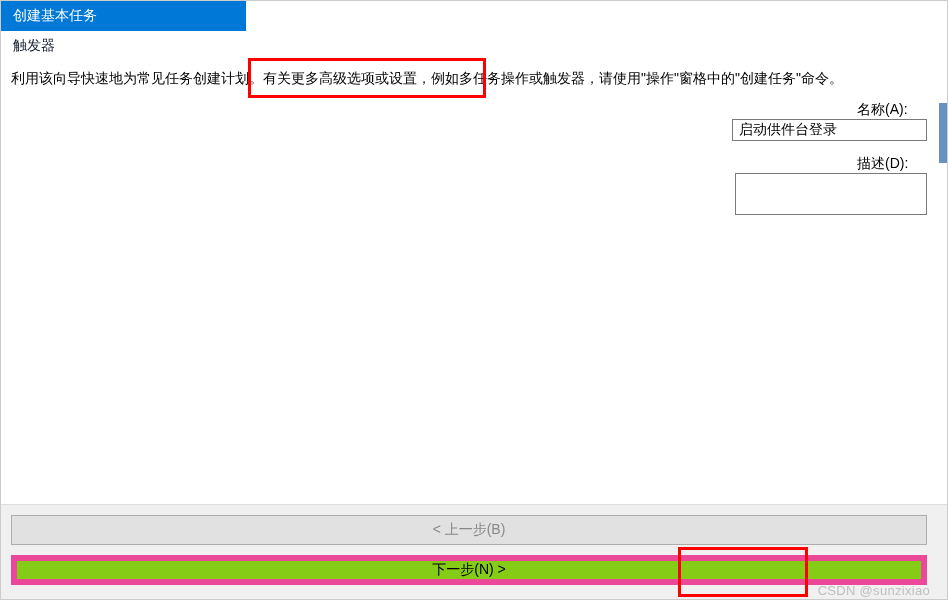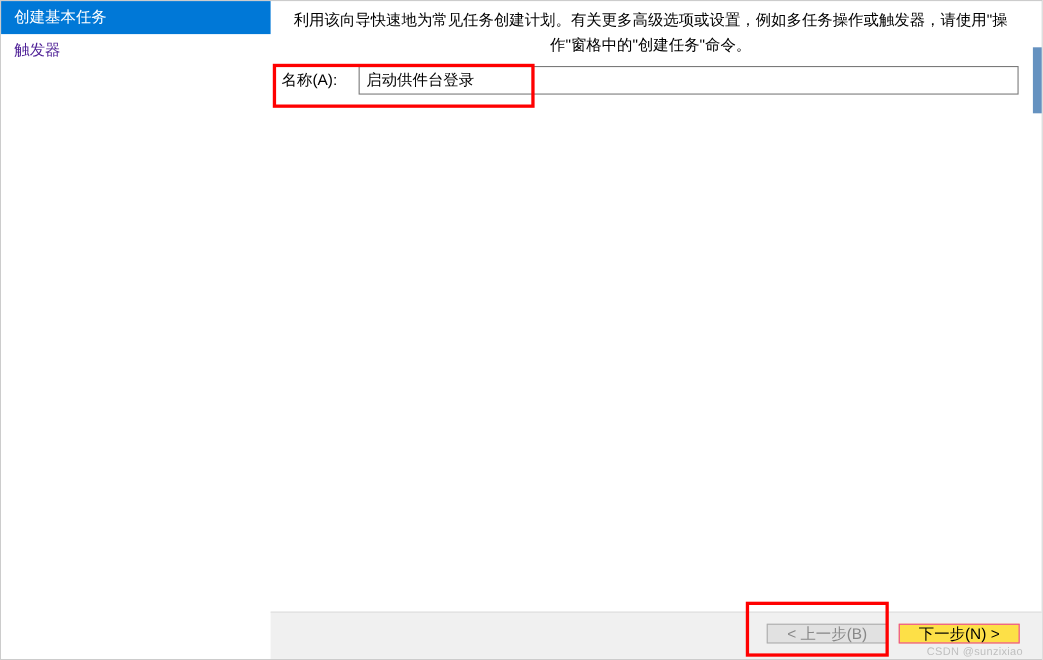--- a/index.html
+++ b/index.html
@@ -1,18 +1,19 @@
 <!DOCTYPE html>
 <html><head>
   <meta charset="utf-8">
   <style>
     * {
       box-sizing: border-box;
       margin: 0;
       padding: 0;
+      flex-direction: column;
     }
     body {
       font-family: "Microsoft YaHei", "SimSun", Arial, sans-serif;
       font-size: 14px;
       background: #fff;
       width: 948px;
       height: 600px;
       overflow: hidden;
       position: relative;
     }
@@ -24,44 +25,43 @@
     }
     .sidebar {
       width: 245px;
       background: #fff;
       border-right: none;
       padding-top: 0;
     }
     .sidebar-item {
       padding: 6px 12px;
       cursor: default;
-      color: #4c1d95;
+      color: #0f172a;
     }
     .sidebar-item.active {
       background: #0078d7;
       color: #fff;
     }
     .main {
       flex: 1;
       display: flex;
       flex-direction: column;
       position: relative;
     }
     .content {
       flex: 1;
       padding: 6px 20px 10px 10px;
     }
     .intro {
       line-height: 1.6;
       margin-bottom: 8px;
-      text-align: center;
     }
     .form-row {
       display: flex;
-      align-items: flex-start;
+      align-items: flex-end;
       margin-bottom: 10px;
     }
     .form-label {
       width: 70px;
       padding-top: 4px;
     }
     .name-input {
       flex: 1;
       max-width: 600px;
       height: 26px;
@@ -87,35 +87,35 @@
       padding: 10px 20px 14px 10px;
       border-top: 1px solid #ddd;
       background: #f0f0f0;
       position: absolute;
       bottom: 0;
       left: 0;
       right: 0;
     }
     .btn {
       min-width: 110px;
-      height: 18px;
+      height: 30px;
       border: 1px solid #adadad;
       background: #e1e1e1;
       font-size: 14px;
       font-family: inherit;
       cursor: pointer;
       padding: 0 14px;
     }
     .btn:disabled {
       color: #888;
       cursor: default;
     }
     .btn.primary {
-      border: 1px solid #ec4899;
-      background: #fde047;
+      border: 6px solid #ec4899;
+      background: #84cc16;
     }
     .red-highlight-name {
       position: absolute;
       border: 3px solid #ff0000;
       top: 58px;
       left: 248px;
       width: 238px;
       height: 40px;
       pointer-events: none;
       z-index: 10;
@@ -136,21 +136,21 @@
       top: 42px;
       width: 8px;
       height: 60px;
       background: #4a7fb5;
       opacity: 0.85;
     }
     .watermark {
       position: absolute;
       right: 18px;
       bottom: 2px;
-      font-size: 10px;
+      font-size: 13px;
       color: #bfbfbf;
       letter-spacing: 0.3px;
       z-index: 20;
       pointer-events: none;
     }
   </style>
 </head>
 <body>
 
 <div class="container">
@@ -165,20 +165,24 @@
 
   <div class="main">
     <div class="content">
       <div class="intro">利用该向导快速地为常见任务创建计划。有关更多高级选项或设置，例如多任务操作或触发器，请使用"操作"窗格中的"创建任务"命令。</div>
 
       <div class="form-row">
         <div class="form-label">名称(A):</div>
         <input type="text" class="name-input" value="启动供件台登录" style="">
       </div>
 
+      <div class="form-row">
+        <div class="form-label">描述(D):</div>
+        <textarea class="desc-textarea" style=""></textarea>
+      </div>
     </div>
 
     <div class="button-row">
       <button class="btn" disabled="">&lt; 上一步(B)</button>
       <button class="btn primary">下一步(N) &gt;</button>
     </div>
 
     <div class="scrollbar-stub"></div>
   </div>
 </div>

